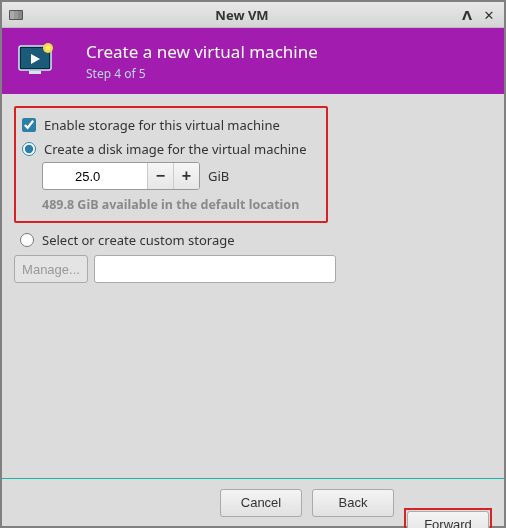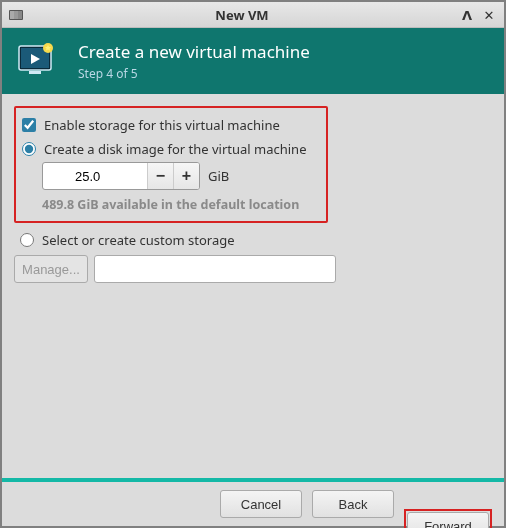--- a/index.html
+++ b/index.html
@@ -41,26 +41,26 @@
   }
   .titlebar-btn {
     width: 18px; height: 18px;
     margin-left: 4px;
     display: flex; align-items: center; justify-content: center;
     font-weight: bold;
     cursor: pointer;
     color: #333;
   }
   .header {
-    background: #0f766e;
+    background: #a21caf;
     height: 66px;
     display: flex;
     align-items: center;
     padding: 0 14px;
-    gap: 20px;
+    gap: 28px;
   }
   .header-icon {
     width: 42px; height: 42px;
     position: relative;
   }
   .header-title {
     color: #fff;
     font-size: 17px;
     font-weight: normal;
   }
@@ -173,21 +173,21 @@
     border-radius: 3px;
     background: #fff;
     padding: 0 6px;
     font-size: 13px;
     outline: none;
     width: 232px;
   }
   .button-bar {
     height: 48px;
     background: #dcdcdc;
-    border-top: 4px solid #14b8a6;
+    border-top: 1px solid #14b8a6;
     display: flex;
     align-items: center;
     justify-content: flex-end;
     padding: 0 12px;
     gap: 10px;
   }
   .button-bar .btn {
     width: 82px;
   }
   .forward-wrap {

